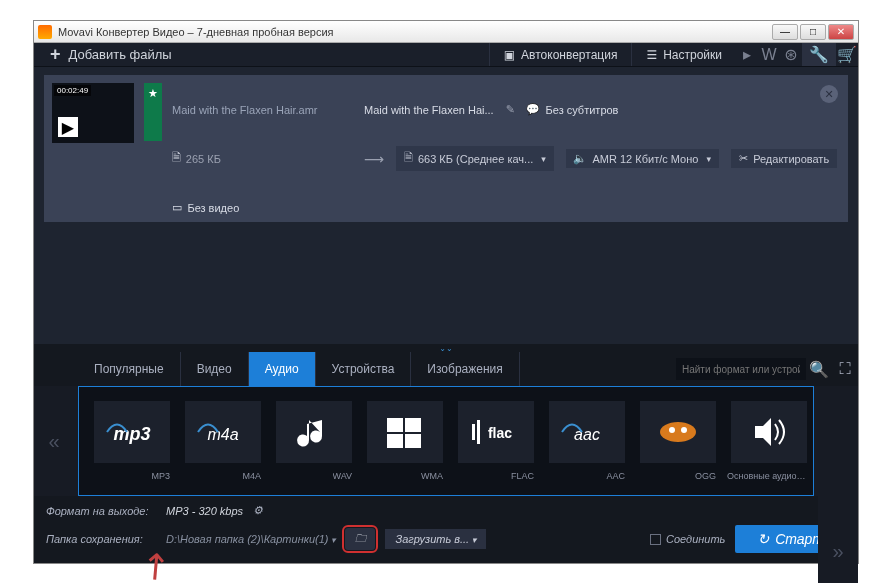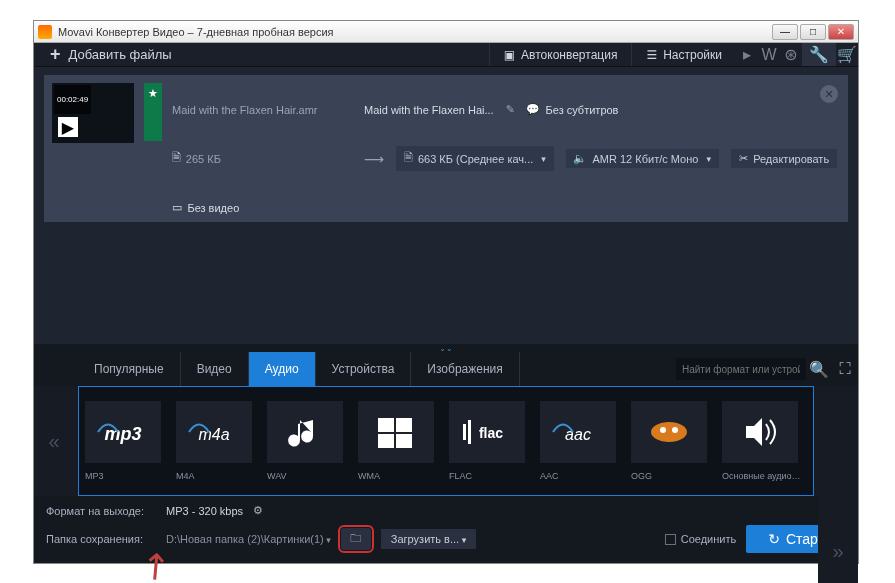--- a/index.html
+++ b/index.html
@@ -12,21 +12,21 @@
 .winbtn { width: 26px; height: 16px; border: 1px solid #aaa; background: linear-gradient(#f8f8f8,#ddd); border-radius: 2px; display: flex; align-items: center; justify-content: center; font-size: 10px; }
 .winbtn.close { background: linear-gradient(#e88,#c44); color: #fff; }
 .toolbar { height: 24px; background: #1a1f2a; display: flex; align-items: center; border-bottom: 1px solid #0d1118; }
 .add-btn { padding: 0 16px; height: 100%; display: flex; align-items: center; color: #d0d4dc; font-size: 13px; cursor: pointer; }
 .add-btn::before { content: "+"; font-size: 18px; margin-right: 8px; font-weight: bold; }
 .toolbar-spacer { flex: 1; }
 .toolbar-btn { padding: 0 14px; height: 100%; display: flex; align-items: center; color: #d0d4dc; font-size: 12px; cursor: pointer; border-left: 1px solid #2a3040; gap: 6px; }
 .toolbar-icon { width: 22px; height: 100%; display: flex; align-items: center; justify-content: center; color: #7a8090; cursor: pointer; }
 .file-row { margin: 8px 10px; padding: 8px; background: #3a4256; display: flex; align-items: flex-start; gap: 10px; position: relative; }
 .thumb { width: 82px; height: 60px; background: #0d1118; position: relative; }
-.thumb-time { position: absolute; top: 2px; left: 2px; font-size: 8px; color: #fff; background: rgba(0,0,0,.6); padding: 10px 3px; }
+.thumb-time { position: absolute; top: 2px; left: 2px; font-size: 8px; color: #fff; background: rgba(0,0,0,.6); padding: 1px 3px; }
 .thumb-play { position: absolute; bottom: 6px; left: 6px; width: 20px; height: 20px; background: #fff; display: flex; align-items: center; justify-content: center; }
 .star-badge { width: 18px; height: 58px; background: #0e7a4a; display: flex; align-items: flex-start; justify-content: center; padding-top: 4px; color: #fff; font-size: 11px; }
 .file-info { flex: 1; display: flex; flex-direction: column; gap: 10px; font-size: 11px; color: #9aa0b0; }
 .file-info-row { display: flex; align-items: center; gap: 12px; margin-top: 20px; }
 .file-name { color: #9aa4b8; }
 .arrow-convert { color: #9aa0b0; font-size: 14px; }
 .info-item { display: flex; align-items: center; gap: 5px; color: #d8dce6; }
 .pencil { cursor: pointer; }
 .chip { padding: 3px 8px; background: #2f374a; color: #c8ccd8; display: flex; align-items: center; gap: 5px; cursor: pointer; }
 .chip.dd::after { content: "▾"; font-size: 9px; margin-left: 3px; }
@@ -36,24 +36,24 @@
 .tabs { height: 34px; background: #14181f; display: flex; align-items: stretch; padding-left: 44px; }
 .tab { padding: 0 16px; display: flex; align-items: center; color: #aab0c0; font-size: 12px; cursor: pointer; border-right: 1px solid #2a3040; }
 .tab.active { background: #1d7fd8; color: #fff; }
 .tabs-spacer { flex: 1; }
 .search-input { width: 130px; height: 22px; background: #0d1118; border: none; color: #888; font-size: 10px; padding: 0 6px; align-self: center; }
 .search-btn, .expand-btn { width: 26px; display: flex; align-items: center; justify-content: center; color: #aab0c0; cursor: pointer; }
 .formats-row { height: 110px; background: #0d1118; display: flex; align-items: center; padding: 0 6px; gap: 6px; border: 1px solid #1d7fd8; margin: 0 44px; }
 .nav-arrow { position: absolute; width: 40px; height: 110px; display: flex; align-items: center; justify-content: center; color: #4a5060; font-size: 20px; cursor: pointer; background: #171b24; }
 .nav-left { left: 0; } .nav-right { right: 0; }
 .formats-wrap { position: relative; background: #171b24; }
-.fmt { flex: 1; display: flex; flex-direction: column; align-items: flex-start; gap: 8px; cursor: pointer; }
+.fmt { flex: 1; display: flex; flex-direction: column; align-items: flex-end; gap: 8px; cursor: pointer; }
 .fmt-tile { width: 76px; height: 62px; background: #1c212c; display: flex; align-items: center; justify-content: center; }
 .fmt-label { font-size: 9px; color: #8a90a0; text-align: center; max-width: 80px; overflow: hidden; white-space: nowrap; text-overflow: ellipsis; }
-.bottom-bar { background: #14181f; padding: 8px 12px 10px; display: flex; flex-direction: column; gap: 8px; }
+.bottom-bar { background: #14181f; padding: 8px 12px 10px; display: flex; flex-direction: column; gap: 8px; font-style: italic; }
 .bottom-row { display: flex; align-items: center; gap: 10px; font-size: 11px; color: #aab0c0; }
 .bottom-row .label { min-width: 110px; }
 .gear { cursor: pointer; }
 .path-text { color: #8890a0; }
 .path-dd::after { content: " ▾"; font-size: 9px; }
 .browse-btn { width: 30px; height: 22px; background: #2a3040; display: flex; align-items: center; justify-content: center; cursor: pointer; outline: 2px solid #d03030; outline-offset: 1px; border-radius: 3px; }
 .upload-btn { padding: 4px 10px; background: #2a3040; color: #c8ccd8; cursor: pointer; }
 .upload-btn::after { content: " ▾"; font-size: 9px; }
 .bottom-spacer { flex: 1; }
 .join-check { display: flex; align-items: center; gap: 5px; cursor: pointer; }

